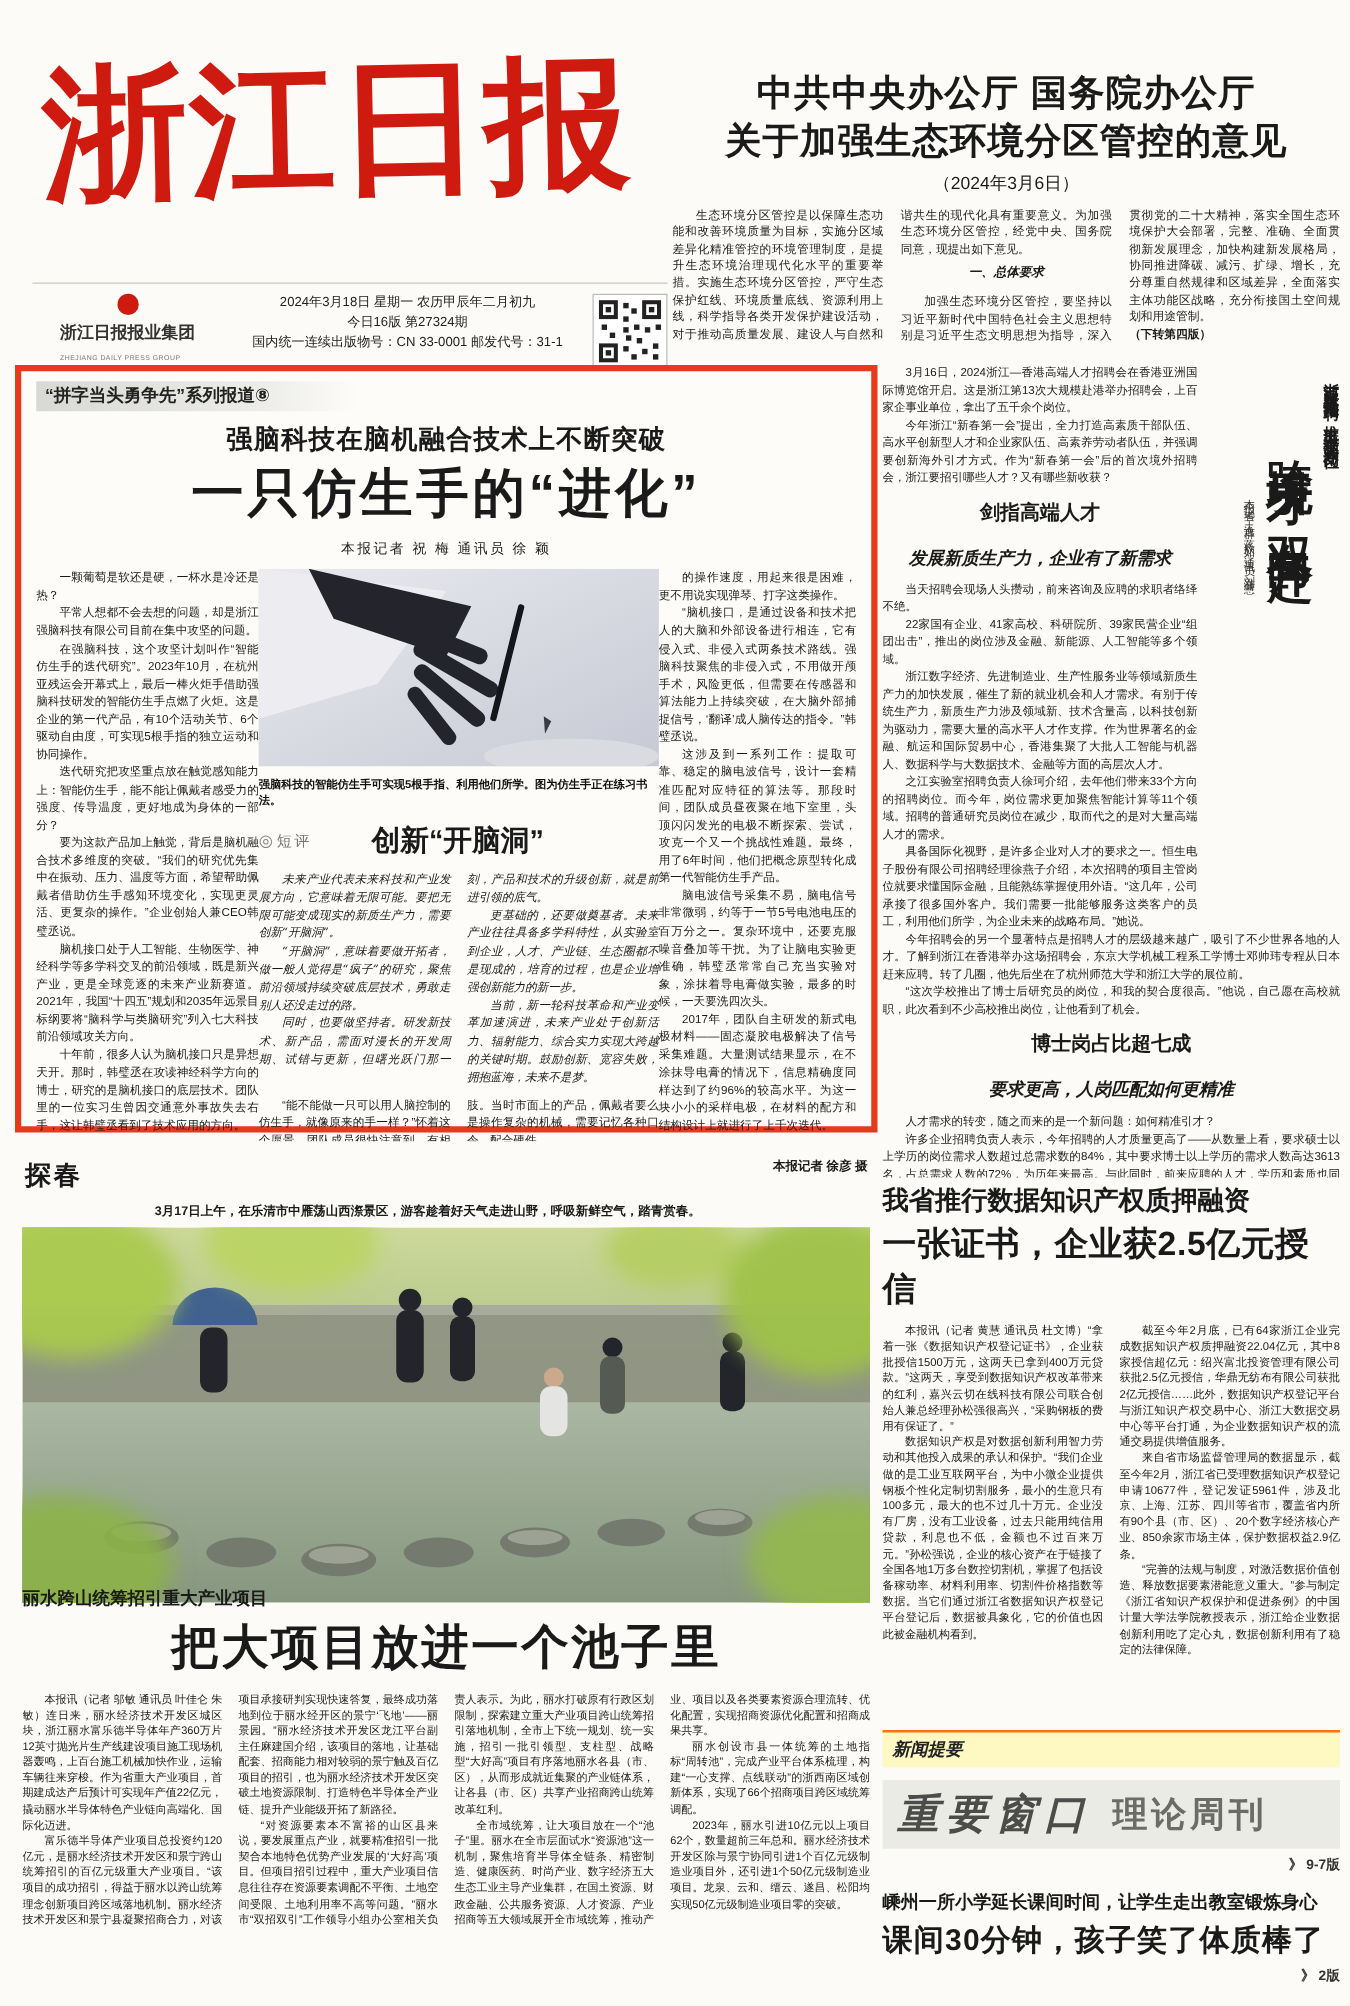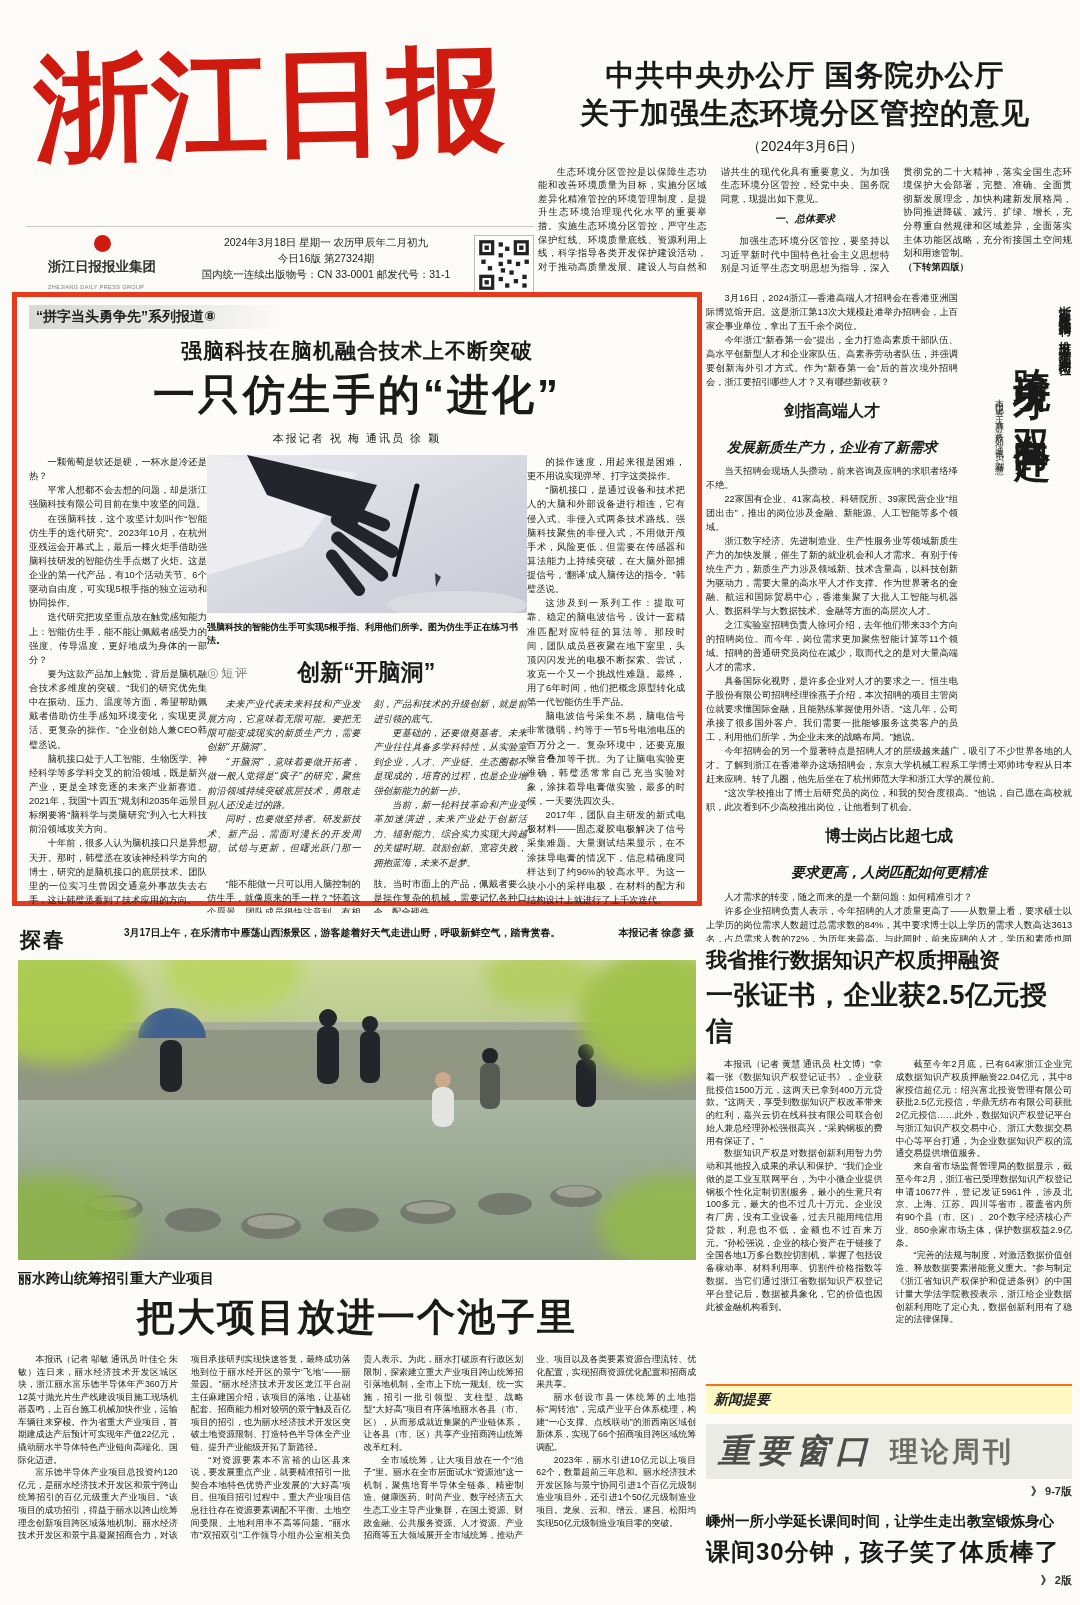--- a/index.html
+++ b/index.html
@@ -59,21 +59,21 @@
   .v-headline{writing-mode:vertical-rl;font-size:37px;font-weight:900;letter-spacing:5px;line-height:1.05;padding-top:42px;}
   .v-kicker{writing-mode:vertical-rl;font-size:12.5px;font-weight:700;letter-spacing:2px;line-height:1.25;}
   .hk-sub1{font-size:16px;font-weight:900;text-align:center;margin:9px 0 2px;text-indent:0;}
   .hk-sub2{font-size:14px;font-weight:700;font-style:italic;font-family:"DejaVu Serif",serif;
     text-align:center;margin-bottom:7px;text-indent:0;}
 
   
   .spring{left:18px;top:924px;width:678px;}
   .spring-head{display:flex;align-items:flex-start;gap:16px;padding:2px 2px 6px;}
   .spring-label{font-size:21px;font-weight:900;letter-spacing:2px;}
-  .spring-caption{flex:1;font-size:10px;font-weight:600;text-align:center;}
+  .spring-caption{flex:1;font-size:10px;font-weight:600;text-align:center;margin-top:36px;}
   .spring-credit{font-size:10px;font-weight:600;}
   .spring-photo{width:678px;height:300px;}
 
   
   .lishui{left:18px;top:1270px;width:678px;}
   .ls-kicker{font-size:14px;font-weight:800;text-align:left;}
   .ls-headline{font-size:38px;font-weight:900;text-align:center;letter-spacing:2px;margin-top:4px;}
   .ls-body{margin-top:10px;column-count:4;column-gap:13px;font-size:8.8px;line-height:1.43;height:228px;overflow:hidden;}
 
   

